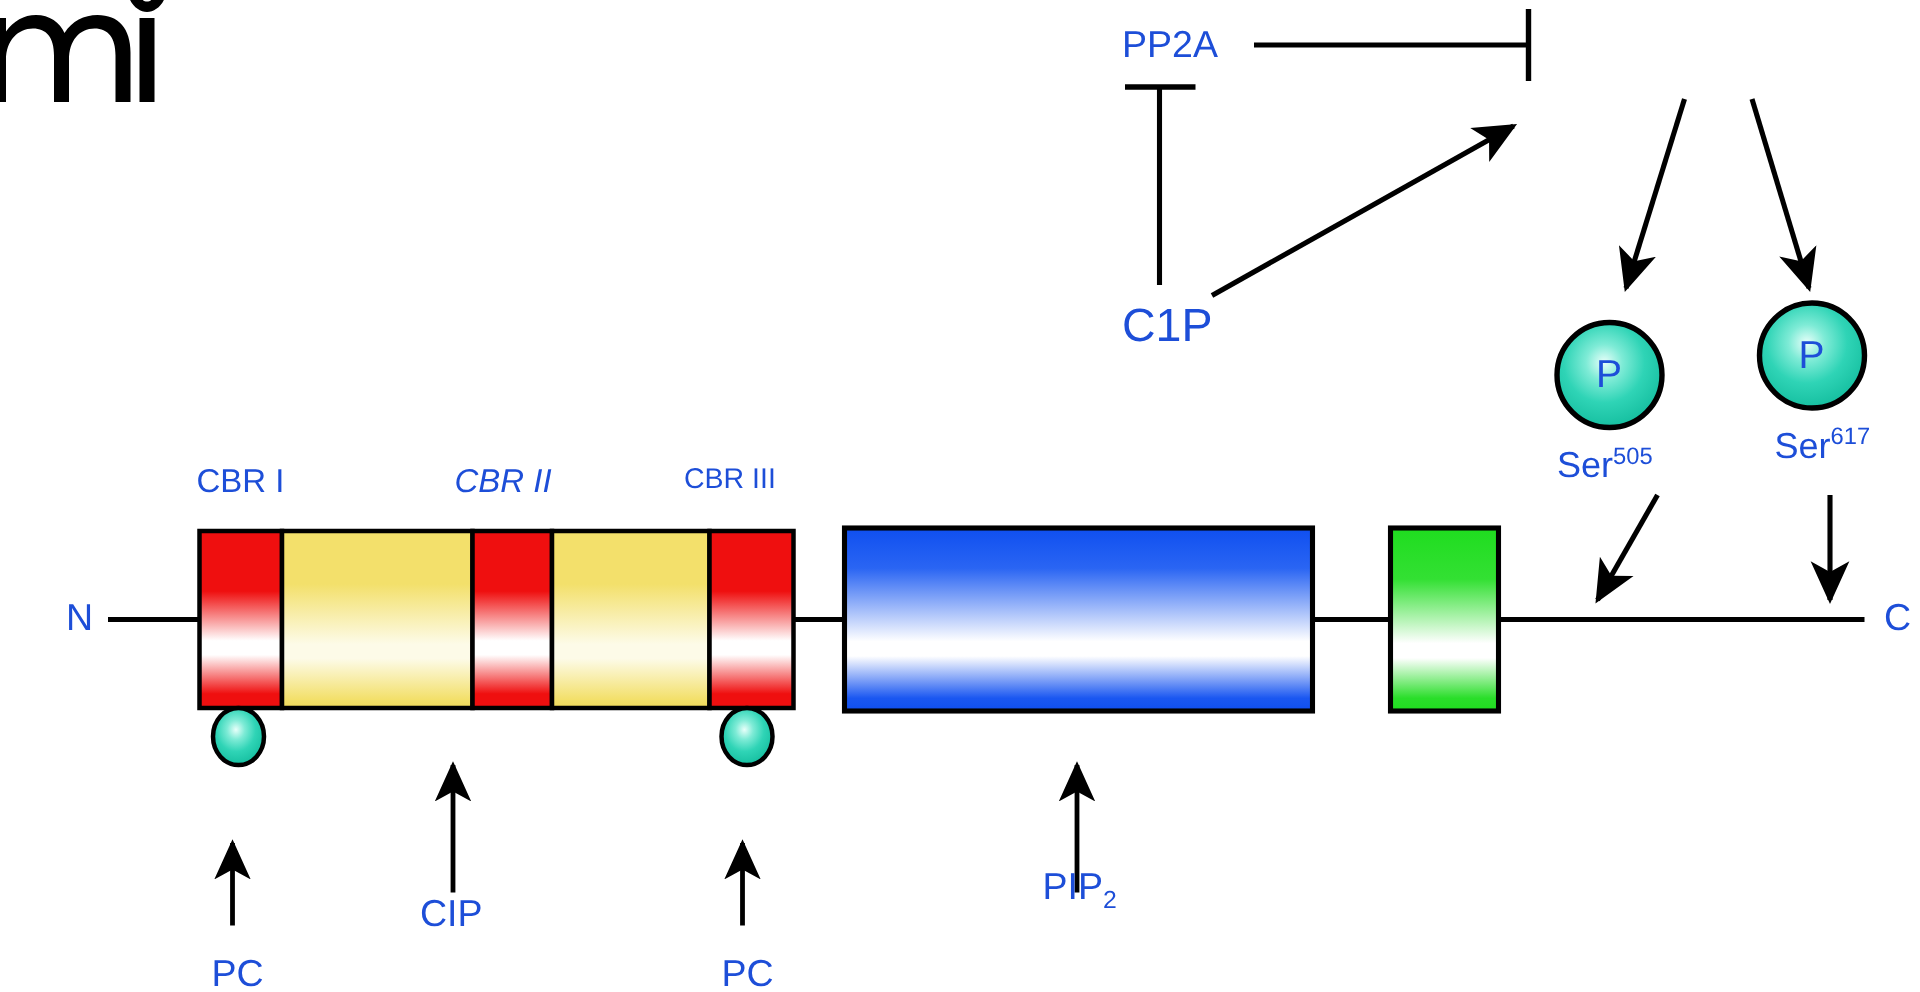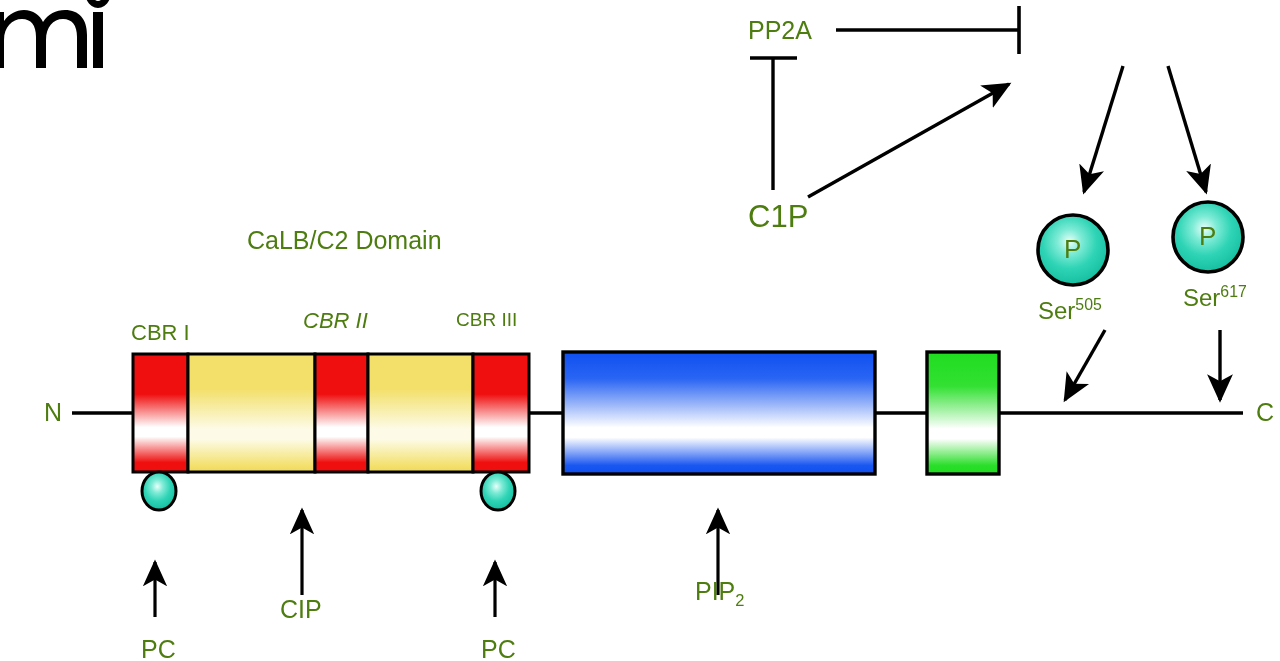--- a/index.html
+++ b/index.html
@@ -1,20 +1,20 @@
 <!DOCTYPE html>
 <html><head>
 <meta charset="utf-8">
 <style>
   html,body{margin:0;padding:0;background:#ffffff;}
   body{width:1280px;height:661px;overflow:hidden;
        font-family:"Liberation Sans","DejaVu Sans",sans-serif;color:#000;}
   #stage{position:relative;width:1280px;height:661px;background:#fff;}
   svg.layer{position:absolute;left:0;top:0;width:1280px;height:661px;}
-  .lbl{position:absolute;white-space:nowrap;line-height:1;color:#4d7c0f;}
+  .lbl{position:absolute;white-space:nowrap;line-height:1;color:#1d4ed8;}
   .lbl sup{font-size:0.66em;vertical-align:super;line-height:0;}
   .lbl sub{font-size:0.66em;vertical-align:sub;line-height:0;}
   .logo{position:absolute;left:0px;top:-10px;font-family:"DejaVu Sans",sans-serif;
         font-size:74px;font-weight:400;letter-spacing:-4px;color:#000;}
 </style>
 </head>
 <body>
 
 <div id="stage">
 
@@ -134,23 +134,22 @@
 
     <g>
       <circle cx="1073" cy="250" r="35" fill="url(#gTeal)" stroke="#000" stroke-width="3.6"></circle>
       <circle cx="1208" cy="237" r="35" fill="url(#gTeal)" stroke="#000" stroke-width="3.6"></circle>
     </g>
   </svg>
 
   <div class="lbl" style="left:44px;top:400px;font-size:25px;">N</div>
   <div class="lbl" style="left:1256px;top:400px;font-size:25px;">C</div>
 
-  <div class="lbl" style="left:247px;top:228px;font-size:25px;">CaLB/C2 Domain</div>
 
-  <div class="lbl" style="left:131px;top:322px;font-size:22px;">CBR I</div>
+  <div class="lbl" style="left:131px;top:310px;font-size:22px;">CBR I</div>
   <div class="lbl" style="left:303px;top:310px;font-size:22px;font-style:italic;">CBR II</div>
   <div class="lbl" style="left:456px;top:310px;font-size:19px;">CBR III</div>
 
   <div class="lbl" style="left:141px;top:637px;font-size:25px;">PC</div>
   <div class="lbl" style="left:280px;top:597px;font-size:25px;">CIP</div>
   <div class="lbl" style="left:481px;top:637px;font-size:25px;">PC</div>
   <div class="lbl" style="left:695px;top:579px;font-size:25px;"><span>PIP</span><sub>2</sub></div>
 
   <div class="lbl" style="left:748px;top:18px;font-size:25px;">PP2A</div>
   <div class="lbl" style="left:748px;top:201px;font-size:31px;">C1P</div>

